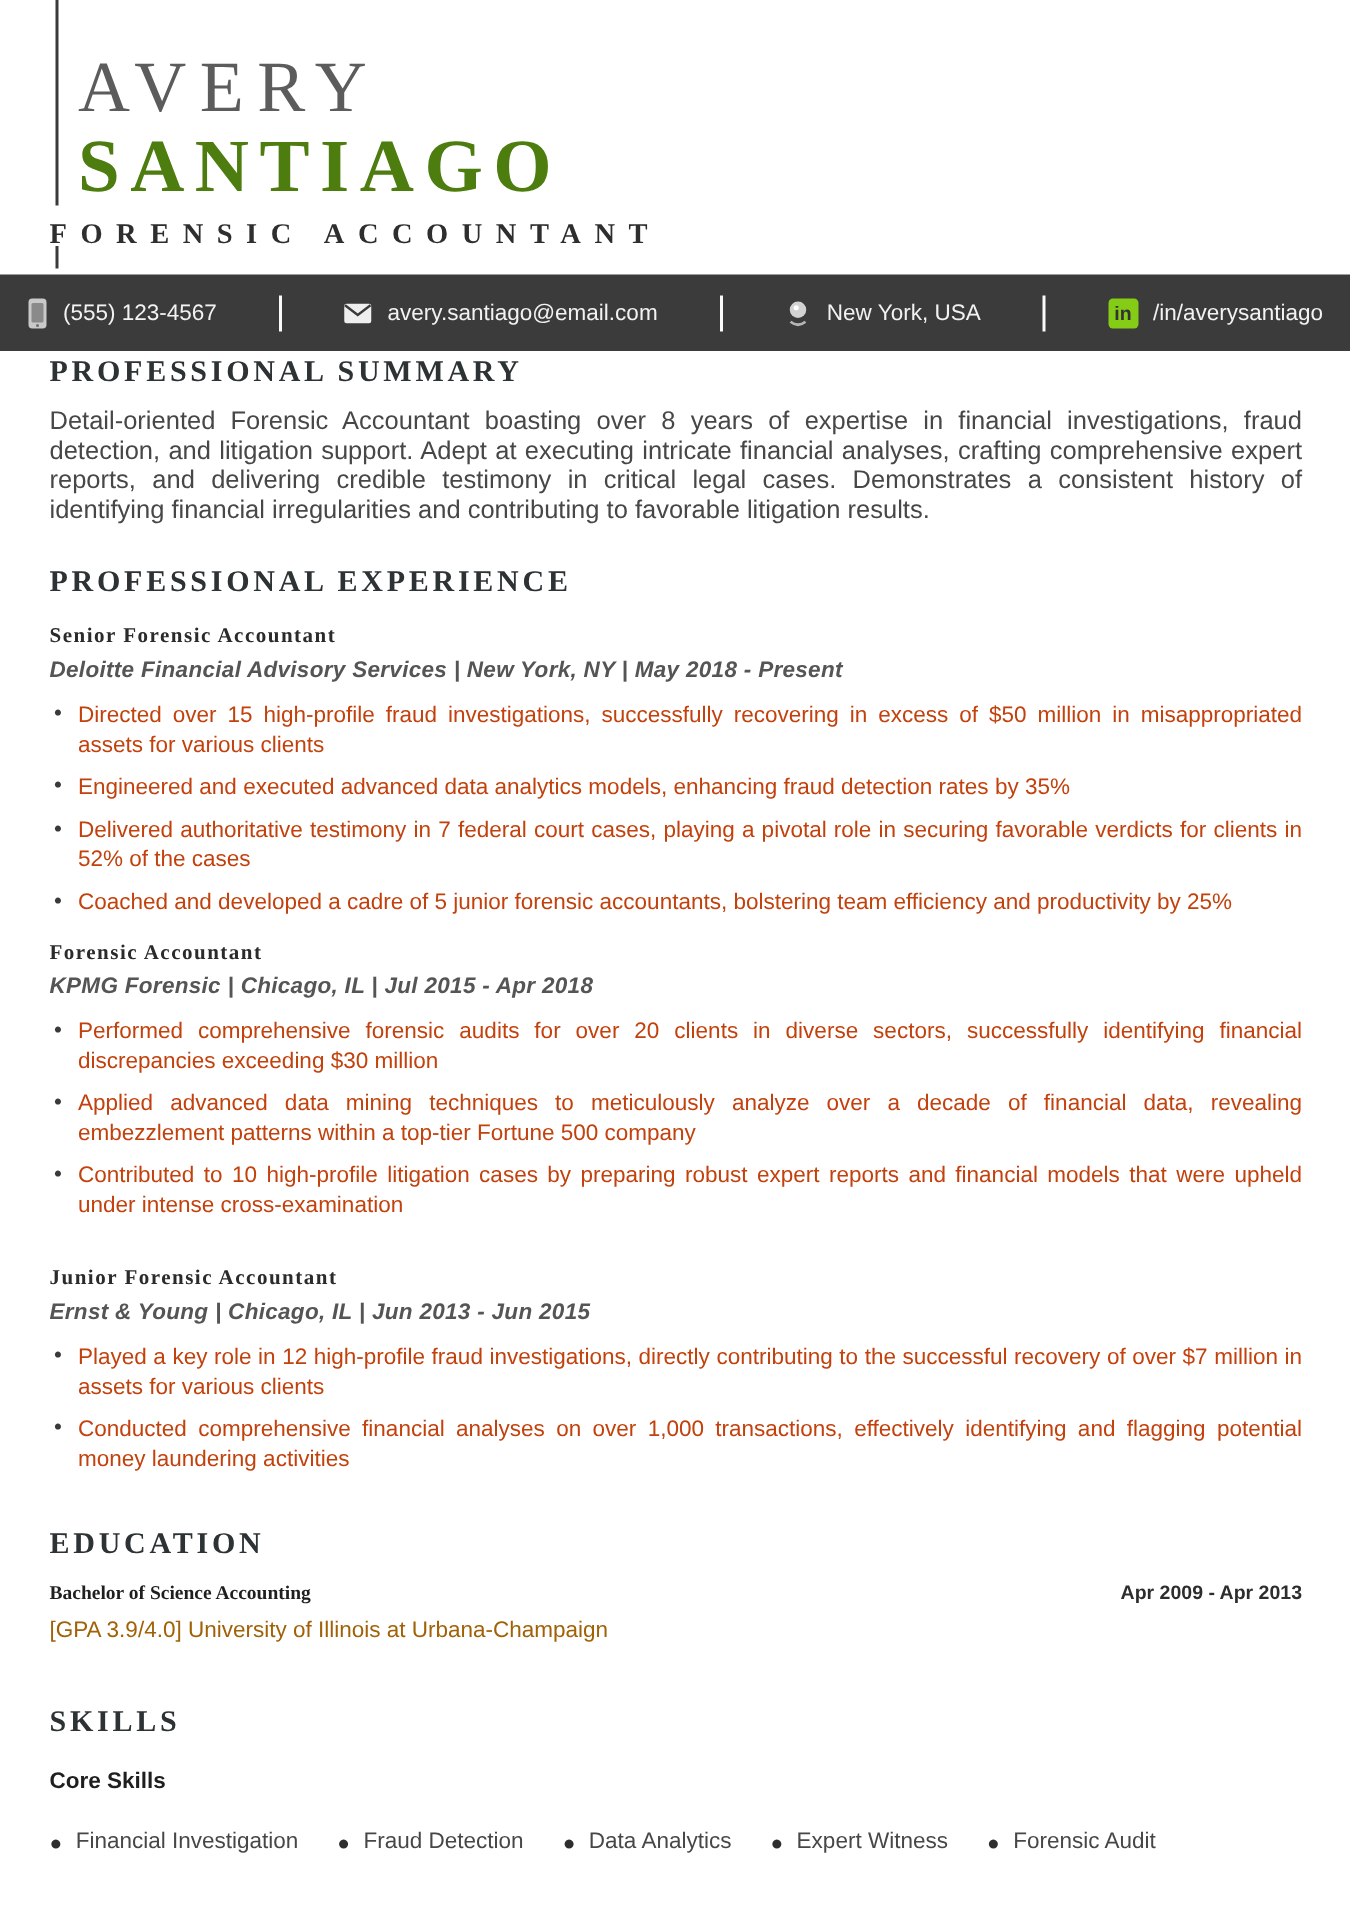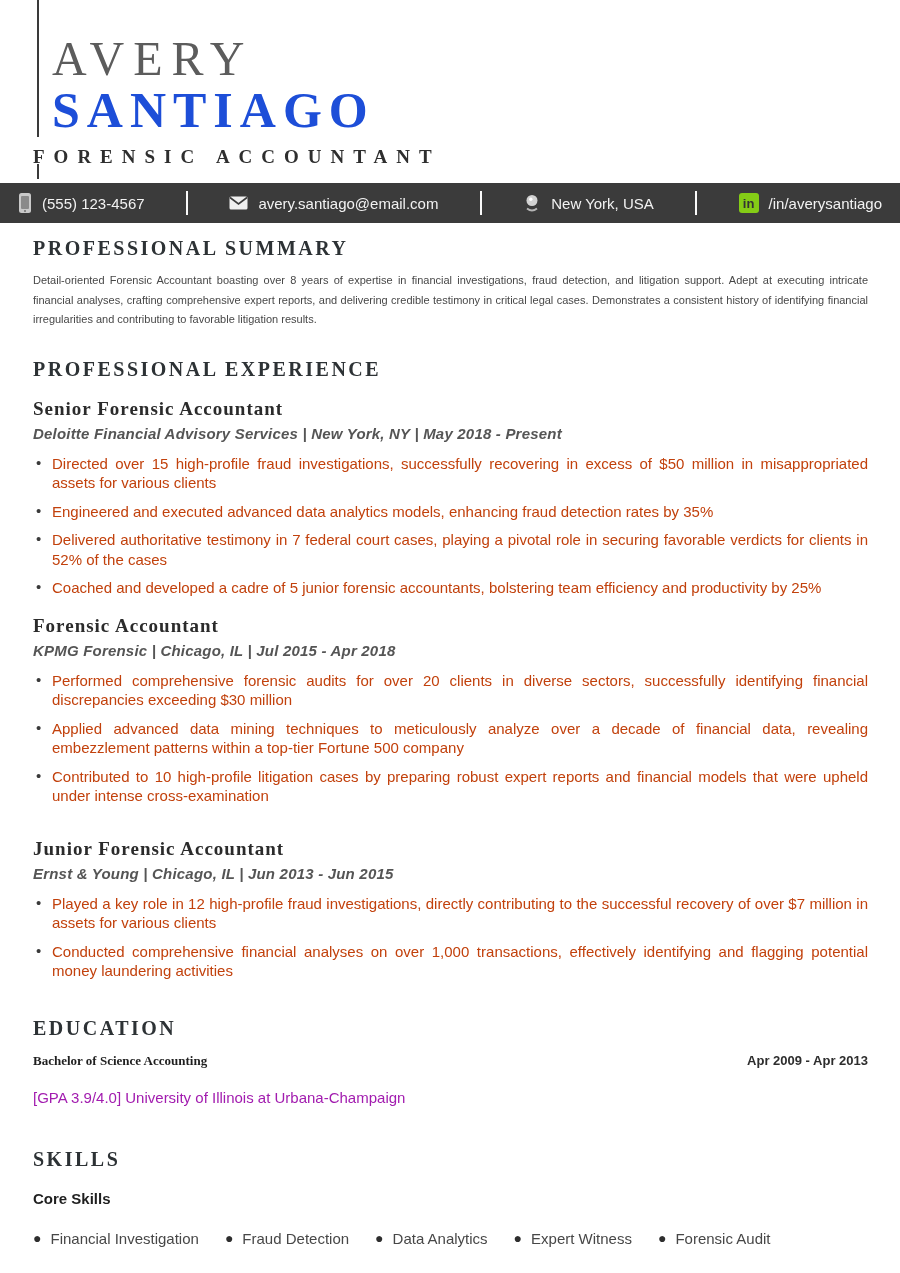--- a/index.html
+++ b/index.html
@@ -9,31 +9,31 @@
   
   .vline { position:absolute; left:37px; top:0; width:2px; height:137px; background:#3a3a3a; }
   .vtick { position:absolute; left:37px; top:164px; width:2px; height:15px; background:#3a3a3a; }
   .name-block { padding-top:34px; padding-left:52px; }
   .first-name {
     font-family:"Liberation Serif", serif; font-weight:400;
     font-size:48px; line-height:50px; letter-spacing:9px; color:#5c5c5c;
   }
   .last-name {
     font-family:"Liberation Serif", serif; font-weight:700;
-    font-size:50px; line-height:52px; letter-spacing:7px; color:#1d4ed8;
+    font-size:50px; line-height:52px; letter-spacing:7px; color:#4d7c0f;
   }
   .job-title {
     margin-left:-19px; margin-top:10px;
     font-family:"Liberation Serif", serif; font-weight:700;
     font-size:19px; letter-spacing:9px; color:#2e2e2e;
   }
 
   
   .contact-bar {
-    position:absolute; left:0; top:183px; width:900px; height:40px;
+    position:absolute; left:0; top:183px; width:900px; height:51px;
     background:#3b3b3b; color:#f2f2f2;
     display:flex; align-items:center; justify-content:space-between;
     padding:0 18px; font-size:15px;
   }
   .contact-item { display:flex; align-items:center; gap:10px; white-space:nowrap; }
   .contact-divider { width:2px; height:24px; background:#fafafa; }
   .icon-box { display:flex; align-items:center; justify-content:center; }
   .linkedin-badge {
     width:20px; height:20px; border-radius:3px; background:#84cc16;
     color:#333333; font-weight:700; font-size:13px;
@@ -41,30 +41,30 @@
   }
 
   
   .content { position:absolute; top:208px; left:0; width:900px; padding:0 32px 0 33px; }
   .section-heading {
     font-family:"Liberation Serif", serif; font-weight:700;
     font-size:20px; letter-spacing:2.5px; color:#2d3235;
   }
   .summary-section { margin-top:29px; }
   .summary-text {
-    margin-top:11px; font-size:11px; line-height:19.5px;
+    margin-top:11px; font-size:17px; line-height:19.5px;
     text-align:justify; color:#474747;
   }
 
   .experience-section { margin-top:28px; }
   .job { margin-top:17px; }
   .job.gap-large { margin-top:32px; }
   .job-role {
     font-family:"Liberation Serif", serif; font-weight:700;
-    font-size:19px; letter-spacing:1px; color:#2b2b2b;
+    font-size:14px; letter-spacing:1px; color:#2b2b2b;
   }
   .job-meta {
     margin-top:5px; font-style:italic; font-weight:700;
     font-size:15px; color:#555555; letter-spacing:0.2px;
   }
   .job-bullets { list-style:none; margin-top:12px; }
   .job-bullets li {
     position:relative; padding-left:19px; margin-bottom:9px;
     font-size:15px; line-height:19.5px; text-align:justify; color:#c2410c;
   }
@@ -72,21 +72,21 @@
     content:"•"; position:absolute; left:3px; top:-1px; color:#3a3a3a; font-size:15px;
   }
 
   .education-section { margin-top:36px; }
   .degree-row { display:flex; justify-content:space-between; align-items:baseline; margin-top:13px; }
   .degree {
     font-family:"Liberation Serif", serif; font-weight:700;
     font-size:13px; color:#1f1f1f;
   }
   .edu-dates { font-weight:700; font-size:13px; color:#2d2d2d; }
-  .edu-details { margin-top:20px; font-size:15px; color:#a21caf; }
+  .edu-details { margin-top:8px; font-size:15px; color:#a16207; }
 
   .skills-section { margin-top:42px; }
   .skills-subheading { margin-top:19px; font-weight:700; font-size:15px; color:#1f1f1f; }
   .skill-row { margin-top:23px; display:flex; flex-wrap:wrap; column-gap:26px; row-gap:10px; }
   .skill-item { display:flex; align-items:center; gap:9px; font-size:15px; color:#474747; }
   .skill-bullet { color:#2e2e2e; font-size:14px; }
 </style>
 </head>
 <body>
 

